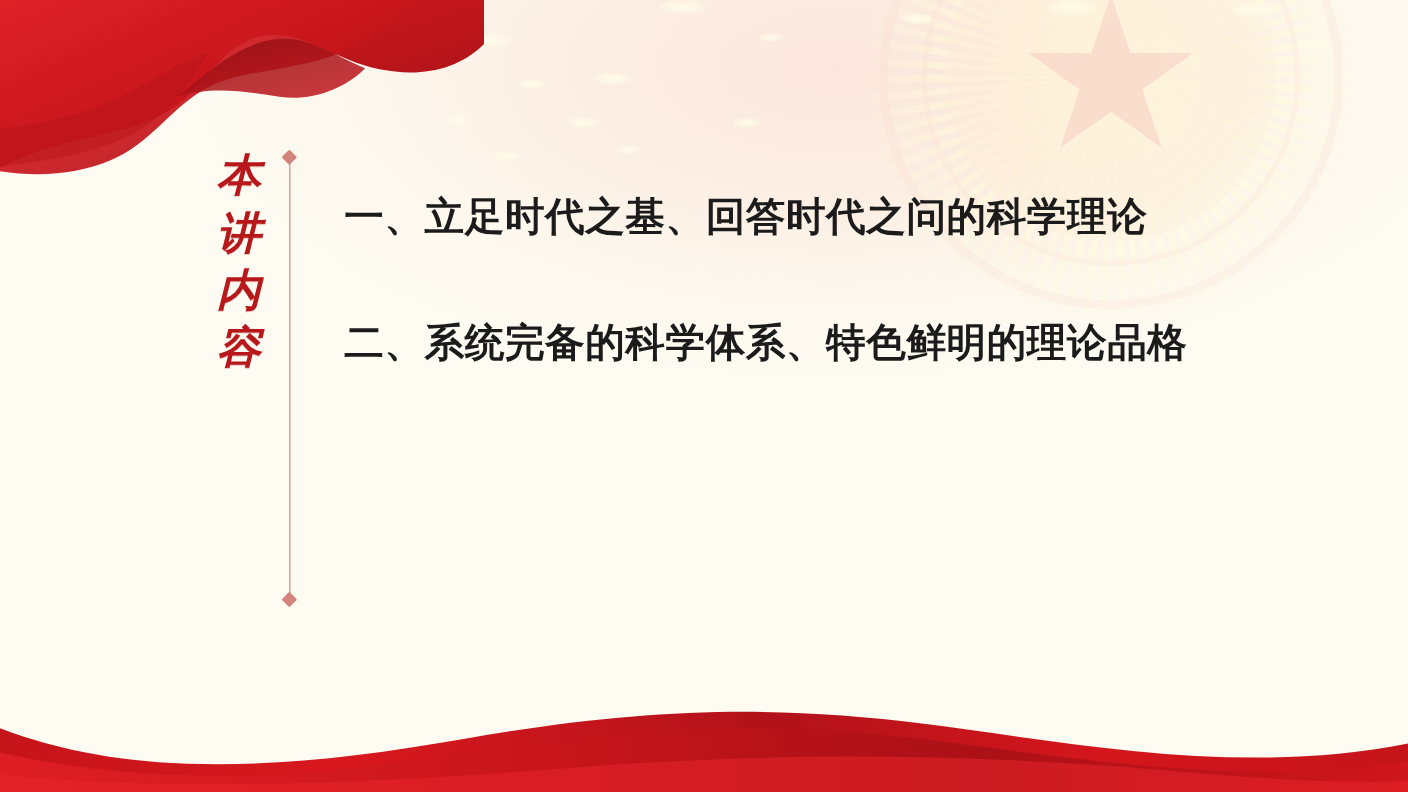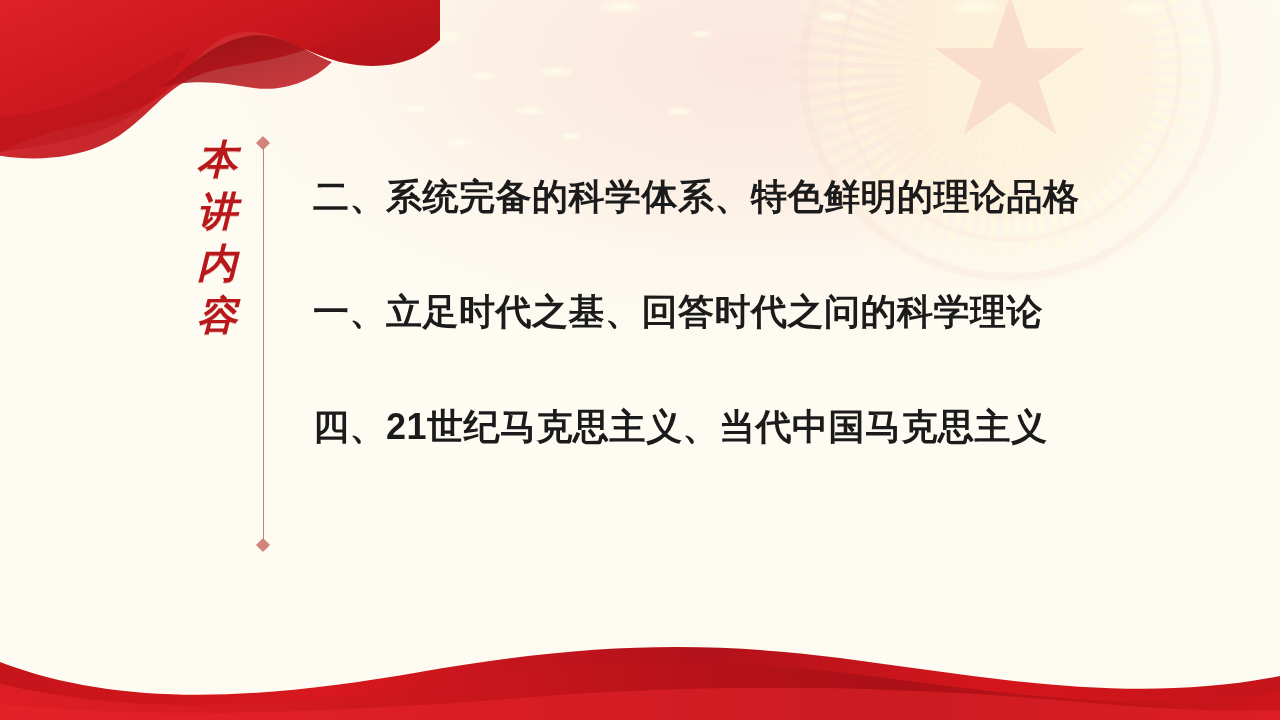--- a/index.html
+++ b/index.html
@@ -254,19 +254,18 @@
 内
 容</div>
 
     <div class="divider">
       <div class="diamond top"></div>
       <div class="line"></div>
       <div class="diamond bottom"></div>
     </div>
 
     <div class="items">
+      <div class="item">一、立足时代之基、回答时代之问的科学理论</div>
       <div class="item">二、系统完备的科学体系、特色鲜明的理论品格</div>
-      <div class="item">一、立足时代之基、回答时代之问的科学理论</div>
-      <div class="item">四、21世纪马克思主义、当代中国马克思主义</div>
     </div>
 
   </div>
 </div>
 
 </body></html>

